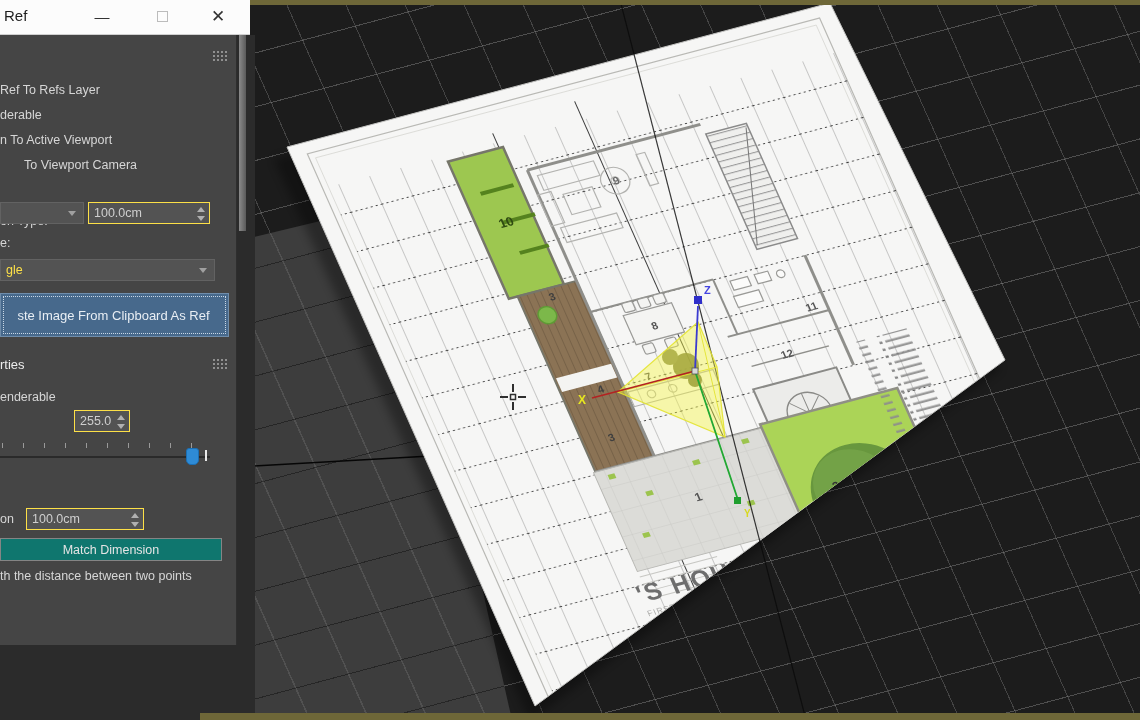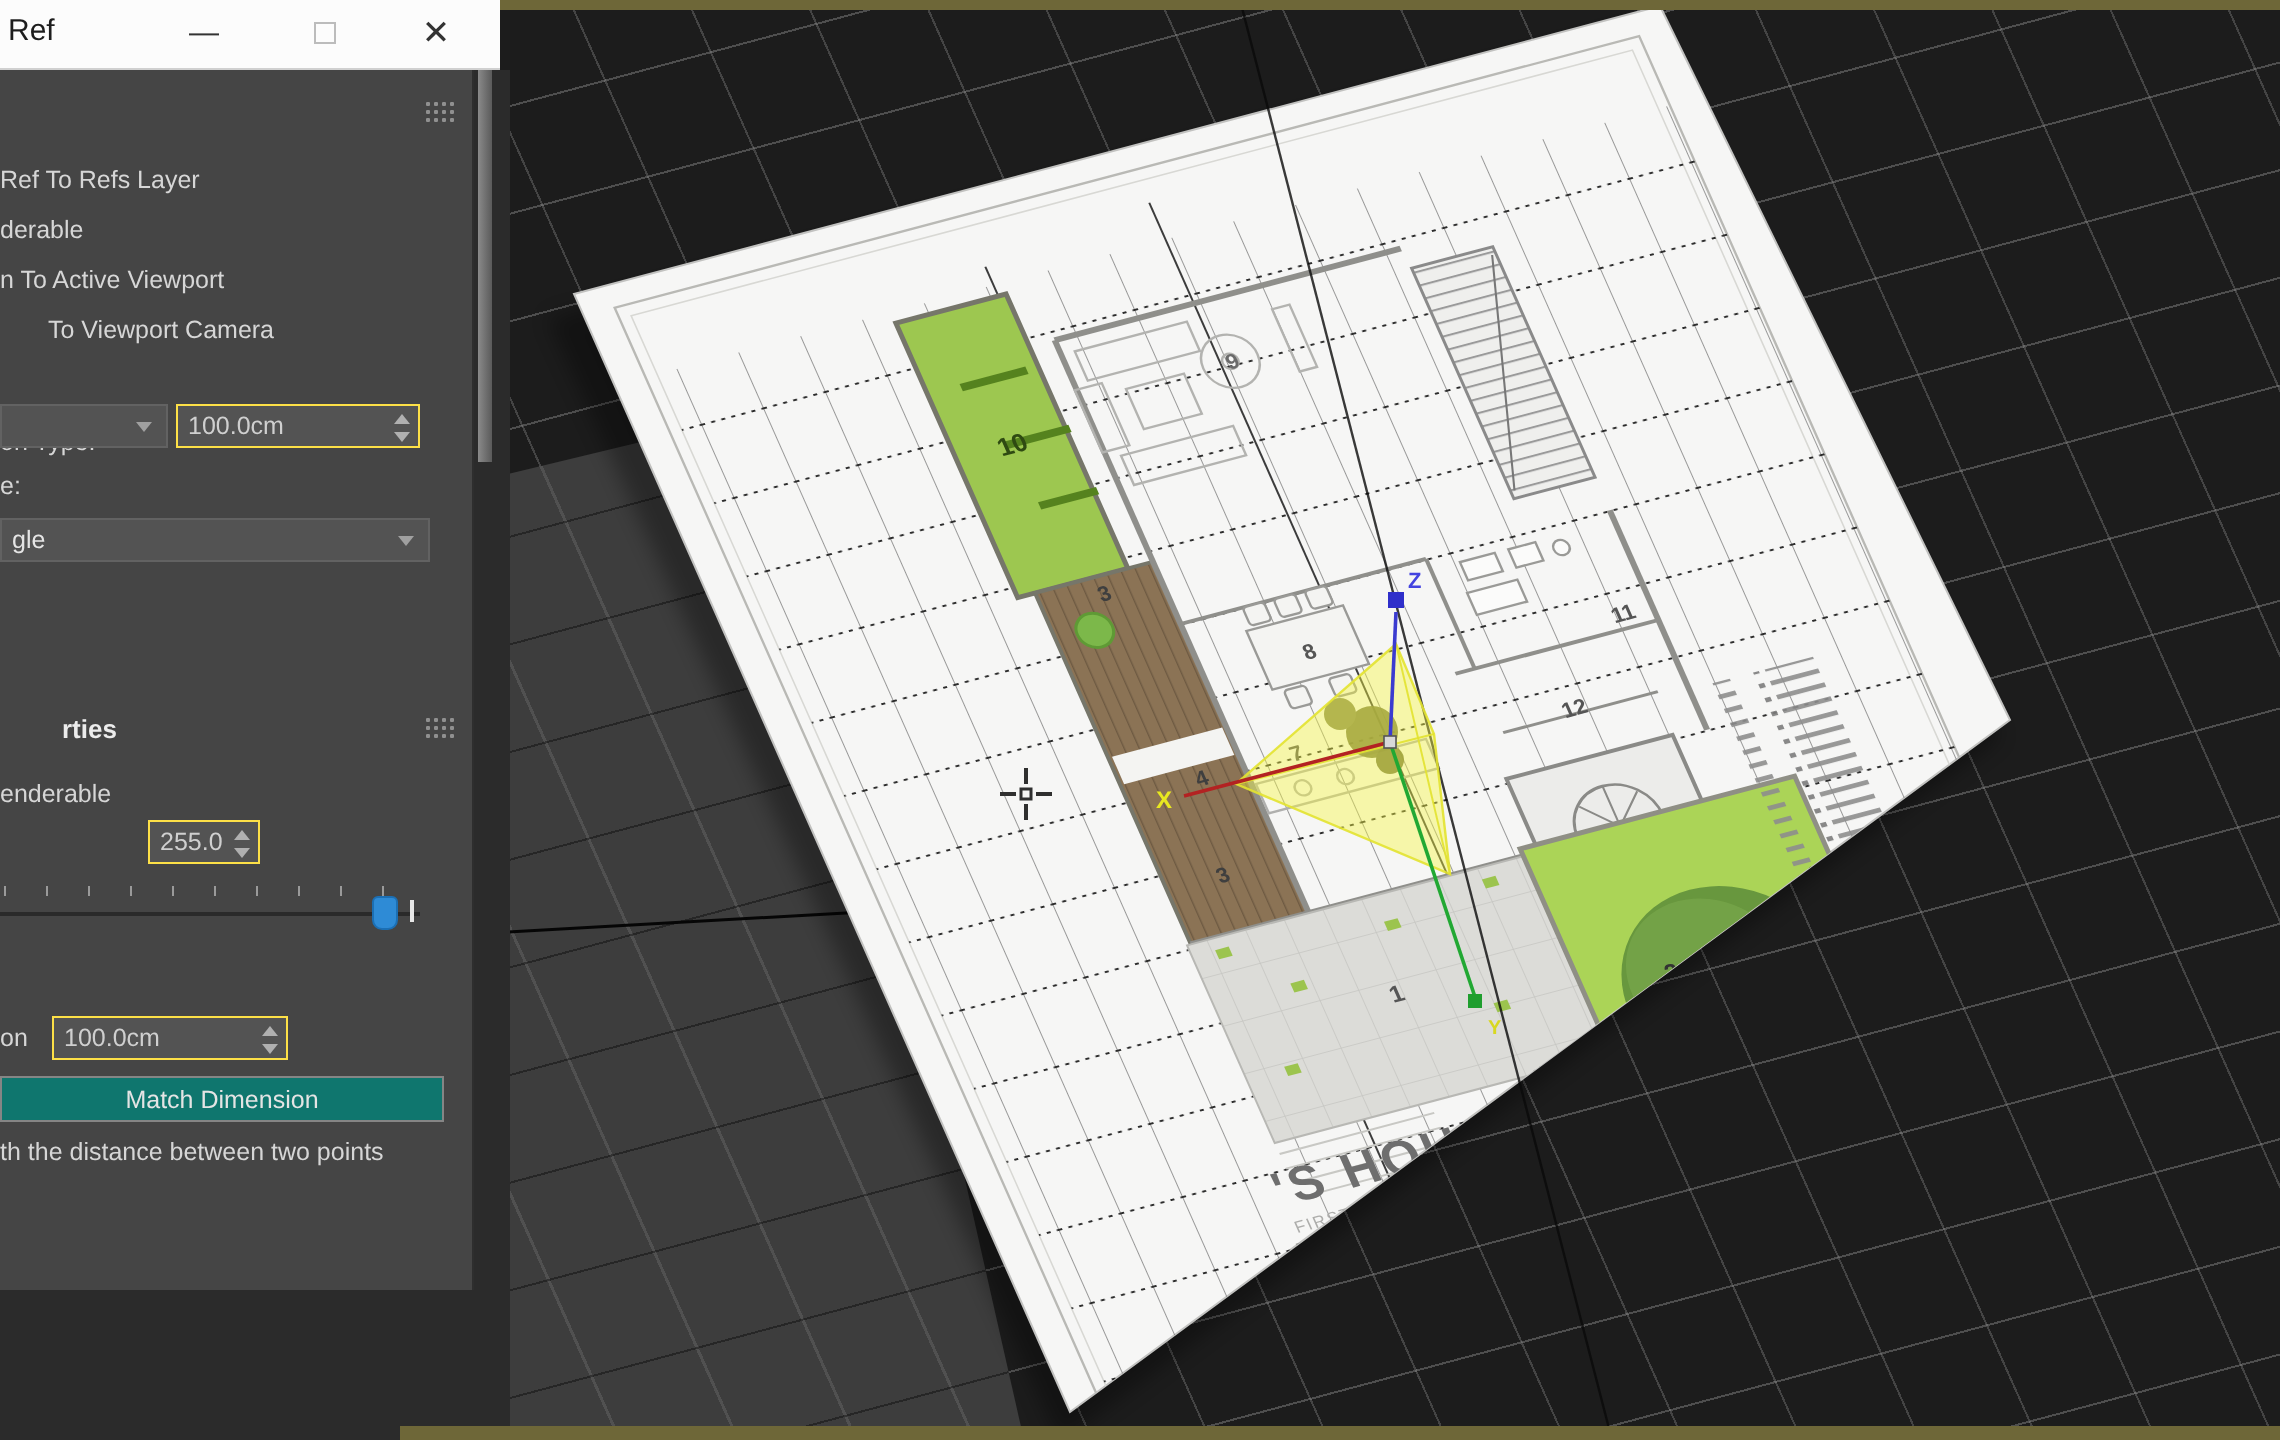--- a/index.html
+++ b/index.html
@@ -35,23 +35,23 @@
   .tb-min{left:82px;}
   .tb-max{left:142px;}
   .tb-max .sq{display:inline-block;width:11px;height:11px;border:1.5px solid #bcbcbc;margin-top:11px;}
   .tb-close{left:198px;font-size:17px;}
 
   .panel{position:absolute;left:0;top:35px;width:237px;height:610px;background:#454545;z-index:7;
       border-right:1px solid #2e2e2e;color:#d6d6d6;font-size:12.5px;}
   .panel .row{position:absolute;left:0;white-space:nowrap;}
   .grip{position:absolute;width:15px;height:13px;opacity:.85;
       background-image:radial-gradient(#9d9d9d 1px, transparent 1.2px);background-size:4px 4px;}
-  .hdr{font-weight:bold;color:#ececec;font-size:13px;padding-left:31px;}
-
-  .dd{position:absolute;background:#535353;border:1px solid #626262;height:22px;color:#e5e5e5;
+  .hdr{font-weight:normal;color:#ececec;font-size:13px;}
+
+  .dd{position:absolute;background:#535353;border:1px solid #626262;height:22px;color:#fde047;
       padding-left:5px;line-height:20px;}
   .dd .arr{position:absolute;right:7px;top:8px;width:0;height:0;border-left:4.5px solid transparent;
       border-right:4.5px solid transparent;border-top:5px solid #a0a0a0;}
   .spin{position:absolute;background:#535353;border:1px solid #fde047;height:22px;color:#cfcfcf;
       padding-left:5px;line-height:20px;}
   .spin .ud{position:absolute;right:3px;top:3px;width:9px;height:16px;}
   .spin .ud i{position:absolute;left:0;width:0;height:0;border-left:4.5px solid transparent;
       border-right:4.5px solid transparent;}
   .spin .ud .up{top:1px;border-bottom:5px solid #b0b0b0;}
   .spin .ud .dn{bottom:1px;border-top:5px solid #b0b0b0;}
@@ -309,20 +309,21 @@
           <i class="dn"></i>
         </span>
     </div>
 
     <div class="row" style="top:201px;">e:</div>
     <div class="dd" style="left:0;top:224px;width:215px;">
       <span>gle</span>
       <span class="arr"></span>
     </div>
 
+    <button class="paste-btn">ste Image From Clipboard As Ref</button>
 
     <div class="row hdr" style="top:322px;">rties</div>
     <div class="grip" style="left:212px;top:323px;"></div>
 
     <div class="row" style="top:355px;">enderable</div>
 
     <div class="spin" style="left:74px;top:375px;width:56px;">
       <span>255.0</span>
       <span class="ud">
           <i class="up"></i>

